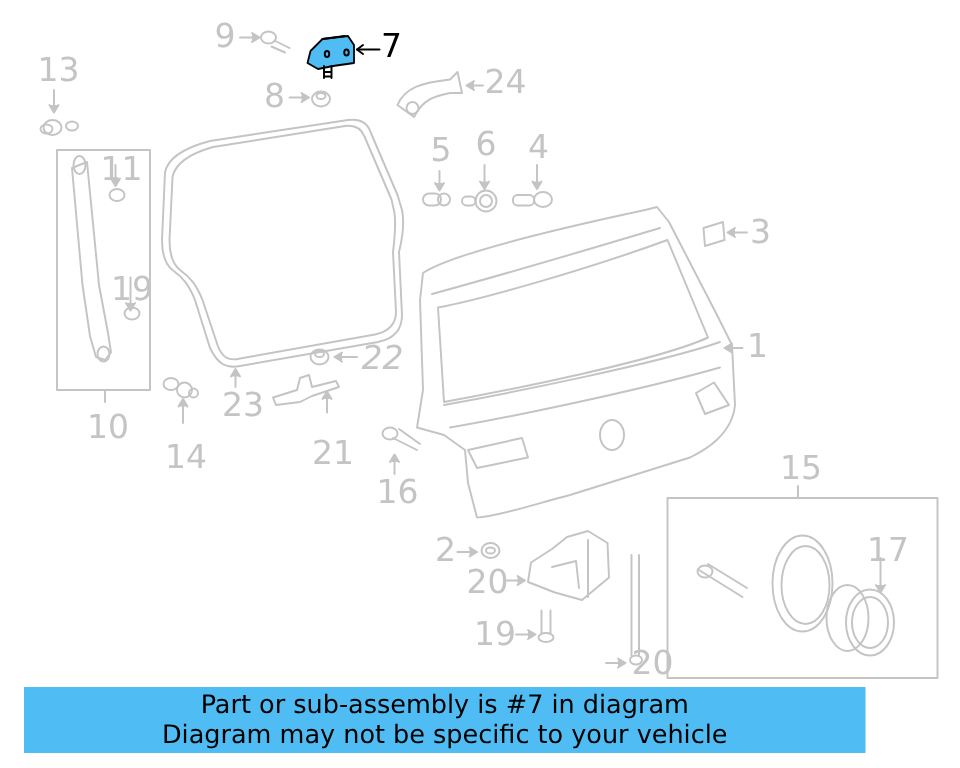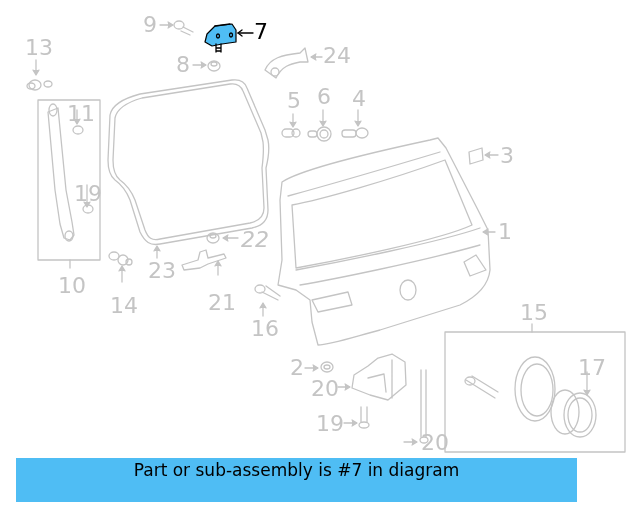--- a/index.html
+++ b/index.html
@@ -207,13 +207,14 @@
   <span class="callout" style="left:520px;top:302px;">15</span>
   <span class="callout" style="left:578px;top:357px;">17</span>
   <span class="callout" style="left:290px;top:357px;">2</span>
   <span class="callout" style="left:311px;top:378px;">20</span>
   <span class="callout" style="left:316px;top:413px;">19</span>
   <span class="callout" style="left:377px;top:432px;margin-left:44px;">20</span>
 </div>
 
 <div id="banner">
   <div>Part or sub-assembly is #7 in diagram</div>
+  <div>Diagram may not be specific to your vehicle</div>
 </div>
 
 </body></html>

